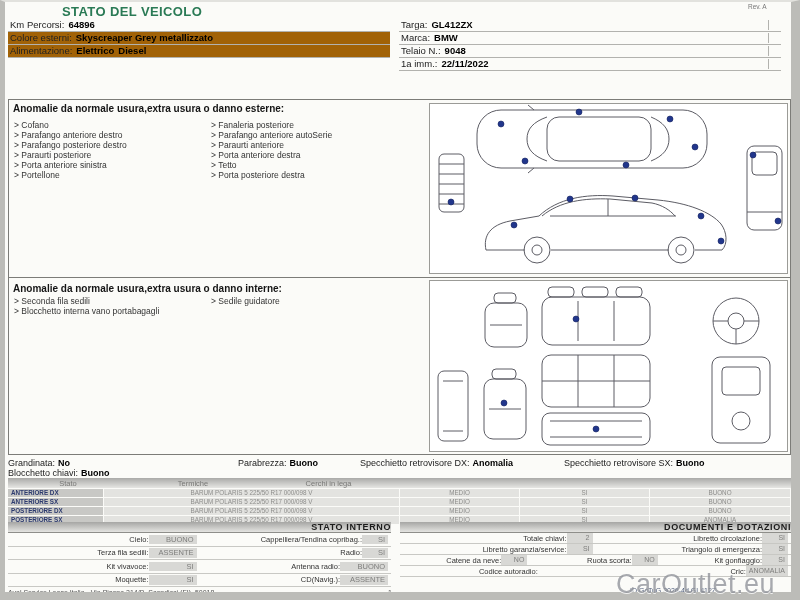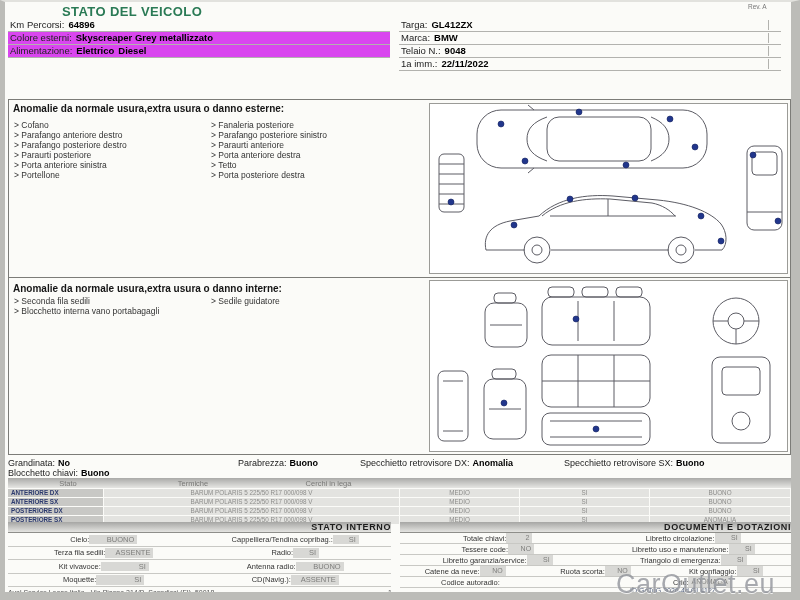--- a/index.html
+++ b/index.html
@@ -5,21 +5,21 @@
 *{margin:0;padding:0;box-sizing:border-box}
 html,body{width:800px;height:600px}
 body{position:relative;font-family:"Liberation Sans",sans-serif;background:#fbfbf8;overflow:hidden;color:#222}
 .abs{position:absolute}
 .frame{position:absolute;inset:0;border-top:2px solid #e2e2de;border-left:5px solid #bcbcb8;border-right:9px solid #bcbcb8;border-bottom:8px solid #bcbcb8;pointer-events:none;z-index:40}
 .title{left:62px;top:4px;font-size:13px;font-weight:bold;color:#2a7a55;letter-spacing:.4px}
 .rev{left:748px;top:3px;font-size:6.5px;color:#777}
 .info{font-size:9.5px}
 .info .row{position:relative;height:13px;line-height:12px;border-bottom:1px solid #b2b2ae;padding-left:2px;white-space:nowrap}
 .info .row b{margin-left:4px;color:#000}
-.info .row.shade{background:#d946ef}
+.info .row.shade{background:#a16207}
 .info .row.tall{height:25px;white-space:normal;line-height:12px}
 .left-info{left:8px;top:19px;width:382px}
 .right-info{left:399px;top:19px;width:382px}
 .right-info .row:after{content:"";position:absolute;right:12px;top:1px;bottom:1px;border-right:1px solid #b2b2ae}
 .v2{margin-left:38px}
 .mainbox{left:8px;top:99px;width:783px;height:356px;border:1px solid #7c7c78}
 .hdiv{left:8px;top:277px;width:783px;height:1px;background:#7c7c78;z-index:2}
 .diag{border:1px solid #9b9b97;background:#fff;z-index:3}
 .sech{font-size:10px;font-weight:bold;color:#151515;white-space:nowrap}
 .dmg{font-size:8.5px;color:#333;line-height:9.9px}
@@ -27,21 +27,21 @@
 .cond{font-size:9px;white-space:nowrap}
 .cond b{margin-left:3px;color:#000}
 .tyreh{display:flex;height:10px;align-items:center;background:linear-gradient(#aaaaa8,#e6e6e3);color:#787876;font-size:7.5px}
 .tyreh span{text-align:center}
 .trow{display:flex;height:8px;margin-top:1px;gap:1px;font-size:6.3px;line-height:8px}
 .tpos{width:95px;background:#c8c8c5;color:#2c3a6e;font-weight:bold;font-size:6.3px;padding-left:3px}
 .tdesc{width:295px;background:#e3e3e0;color:#8e8e8c;text-align:center}
 .tval{background:#e3e3e0;color:#8e8e8c;text-align:center}
 .panel-h{height:11px;line-height:11px;text-align:right;font-size:9px;font-weight:bold;letter-spacing:.6px;background:linear-gradient(#a6a6a4,#e4e4e1);color:#1c1c1c;border-bottom:1px solid #8e8e8a}
 .prow{display:flex;align-items:center;border-bottom:1px solid #c8c8c4}
-.pair{flex:1;display:flex;align-items:center;justify-content:center;padding:4px 3px;font-size:7.5px;color:#333}
+.pair{flex:1;display:flex;align-items:center;justify-content:flex-end;padding:4px 3px;font-size:7.5px;color:#333}
 .pair .plbl{white-space:nowrap;overflow:hidden}
 .val{background:#d8d8d5;color:#7e7e7c;font-size:7.5px;line-height:9.5px;padding:0 3px;min-width:48px;text-align:right;white-space:nowrap}
 .si-panel{left:8px;top:522px;width:383px}
 .si-panel .prow{height:13.5px}
 .doc-panel{left:400px;top:522px;width:391px}
 .doc-panel .prow{height:11px}
 .doc-panel .val{min-width:26px;font-size:7px}
 .foot{font-size:7px;color:#555;white-space:nowrap}
 .idtxt{font-size:7px;color:#54617e;filter:blur(.6px);white-space:nowrap}
 .wm{font-size:27px;color:#90939a;opacity:.78;z-index:50;white-space:nowrap;letter-spacing:.5px;text-shadow:0 1px 0 #fff}
@@ -90,21 +90,21 @@
 <div class="abs dmg" style="left:14px;top:121px;width:190px">
   <div>Cofano</div>
   <div>Parafango anteriore destro</div>
   <div>Parafango posteriore destro</div>
   <div>Paraurti posteriore</div>
   <div>Porta anteriore sinistra</div>
   <div>Portellone</div>
 </div>
 <div class="abs dmg" style="left:211px;top:121px;width:200px">
   <div>Fanaleria posteriore</div>
-  <div>Parafango posteriore sinistro</div>
+  <div>Parafango anteriore autoSerie</div>
   <div>Paraurti anteriore</div>
   <div>Porta anteriore destra</div>
   <div>Tetto</div>
   <div>Porta posteriore destra</div>
 </div>
 
 <div class="abs sech" style="left:13px;top:283px">Anomalie da normale usura,extra usura o danno interne:</div>
 <div class="abs dmg" style="left:14px;top:297px;width:175px;white-space:normal">
   <div>Seconda fila sedili</div>
   <div>Blocchetto interna vano portabagagli</div>
@@ -282,30 +282,20 @@
         <span class="plbl">Totale chiavi:</span>
         <span class="val">2</span>
       </div>
     <div class="pair">
         <span class="plbl">Libretto circolazione:</span>
         <span class="val">SI</span>
       </div>
   </div>
   <div class="prow">
     <div class="pair">
-        <span class="plbl">Tessere code:</span>
-        <span class="val">NO</span>
-      </div>
-    <div class="pair">
-        <span class="plbl">Libretto uso e manutenzione:</span>
-        <span class="val">SI</span>
-      </div>
-  </div>
-  <div class="prow">
-    <div class="pair">
         <span class="plbl">Libretto garanzia/service:</span>
         <span class="val">SI</span>
       </div>
     <div class="pair">
         <span class="plbl">Triangolo di emergenza:</span>
         <span class="val">SI</span>
       </div>
   </div>
   <div class="prow">
     <div class="pair">

